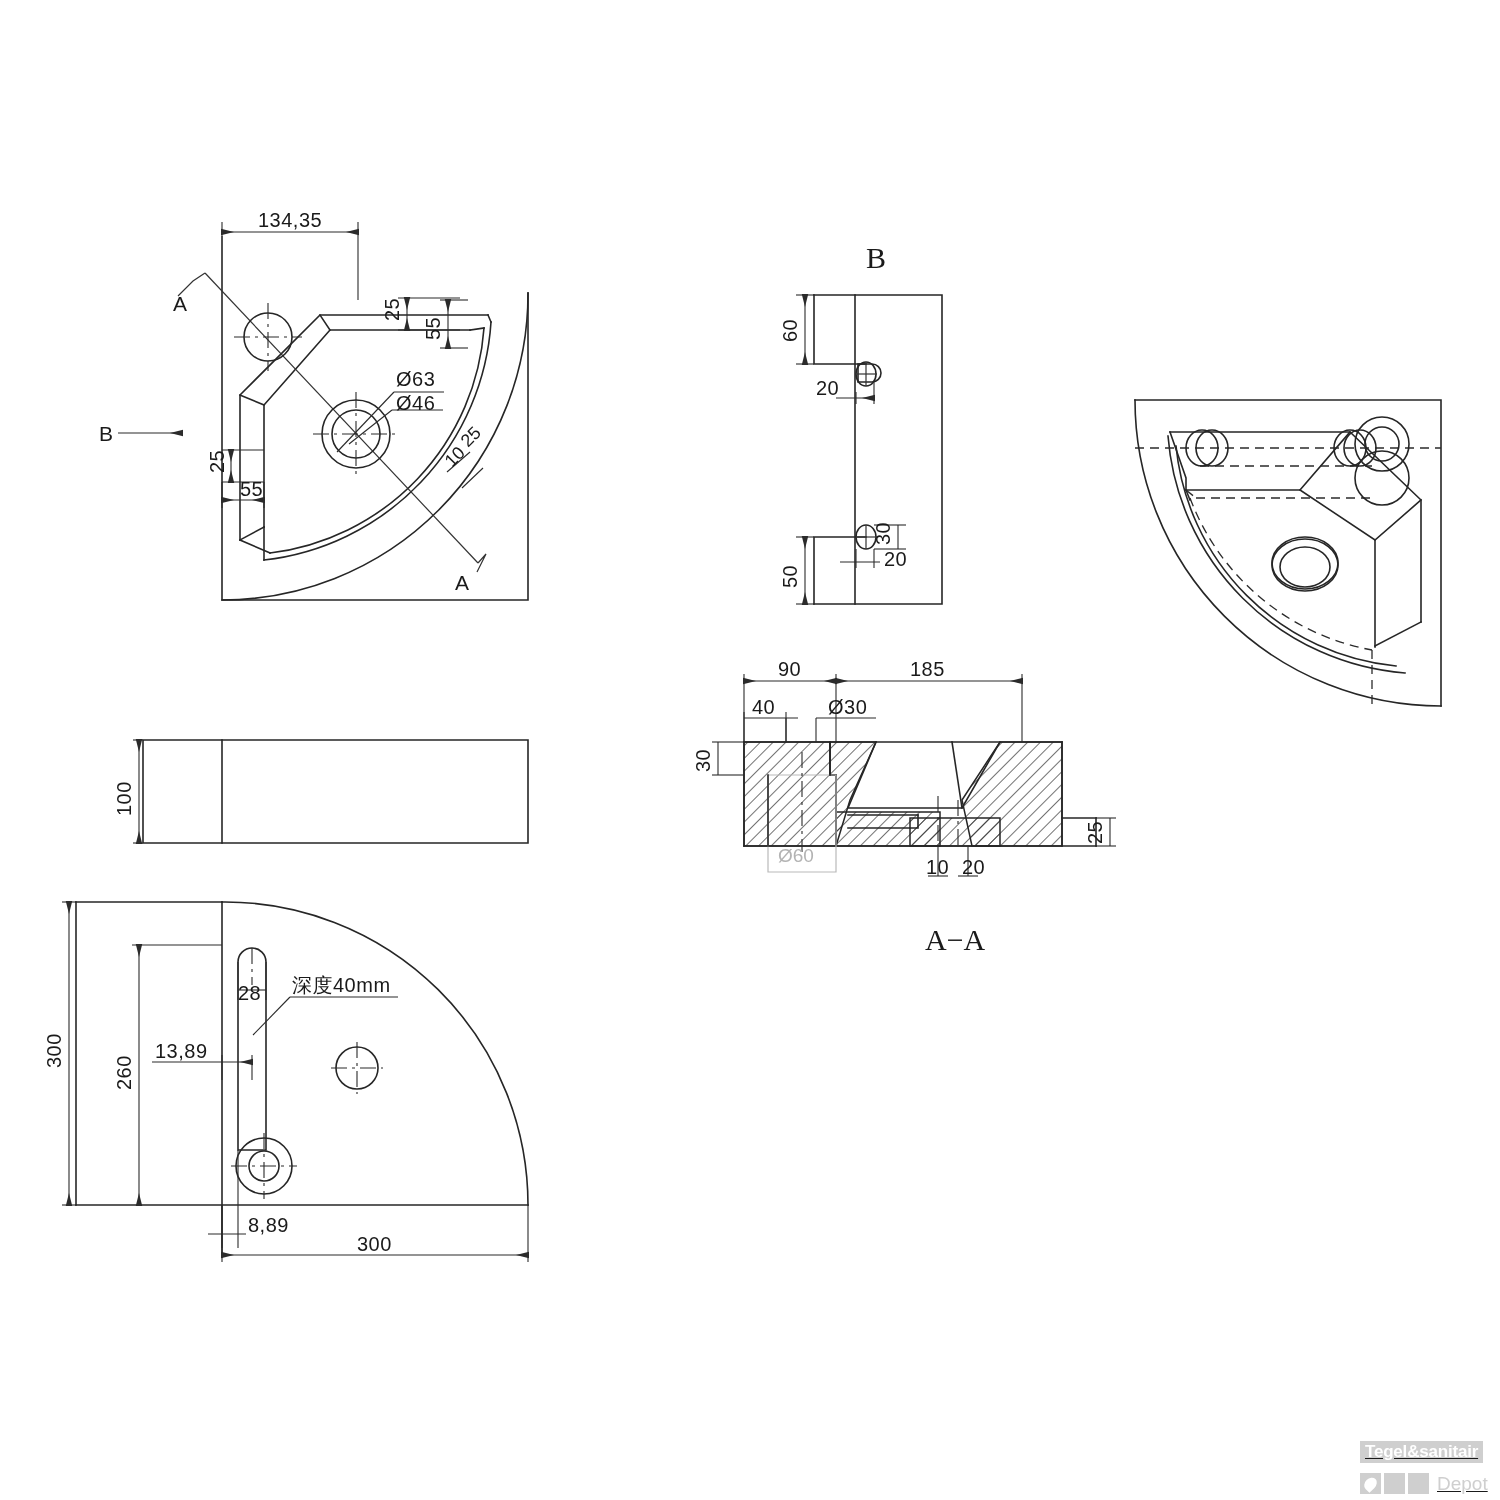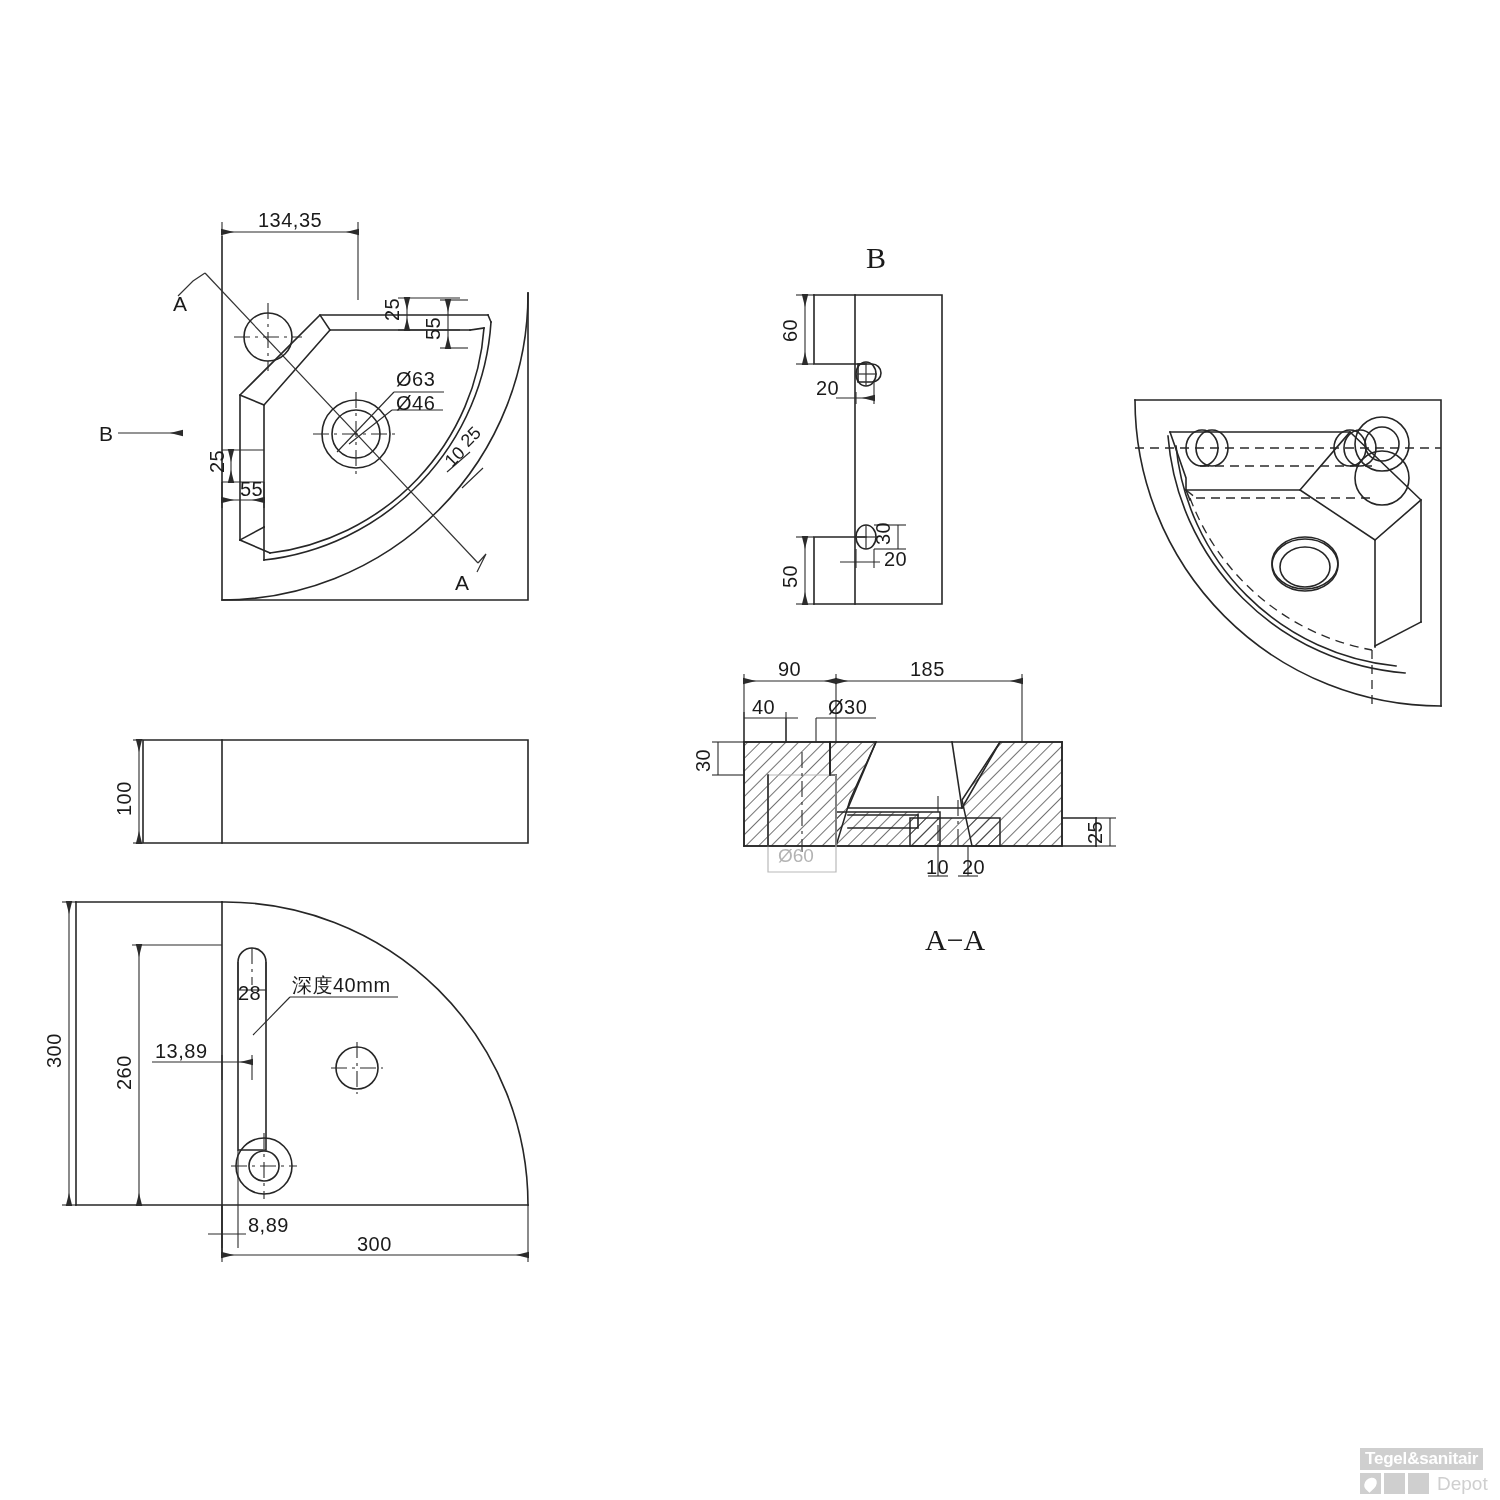--- a/index.html
+++ b/index.html
@@ -43,32 +43,33 @@
     font-size:21px; fill:#1a1a1a;
   }
   
   #logo{
     position:absolute; right:0px; bottom:0px;
     width:148px;height:75px;
     display:flex;flex-direction:column;justify-content:flex-end;
     align-items:flex-start;
     padding:0 16px 6px 8px;
     box-sizing:border-box;
+    text-decoration:underline;
   }
   #logo .lg-top{
     background:#cfcfcf;color:#ffffff;
     font-family:"Liberation Sans", sans-serif;
     font-size:17px;font-weight:bold;
     padding:2px 5px 3px 5px;
     line-height:1;
     letter-spacing:-0.2px;
     white-space:nowrap;
   }
   #logo .lg-bot{
-    display:flex;align-items:center;margin-top:3px;
+    display:flex;align-items:center;margin-top:10px;
   }
   #logo .sq{
     width:21px;height:21px;background:#cfcfcf;margin-right:3px;
     display:flex;align-items:center;justify-content:center;
   }
   #logo .drop{
     width:11px;height:14px;background:#ffffff;
     border-radius:0 50% 50% 50%;
     transform:rotate(-135deg);
   }

